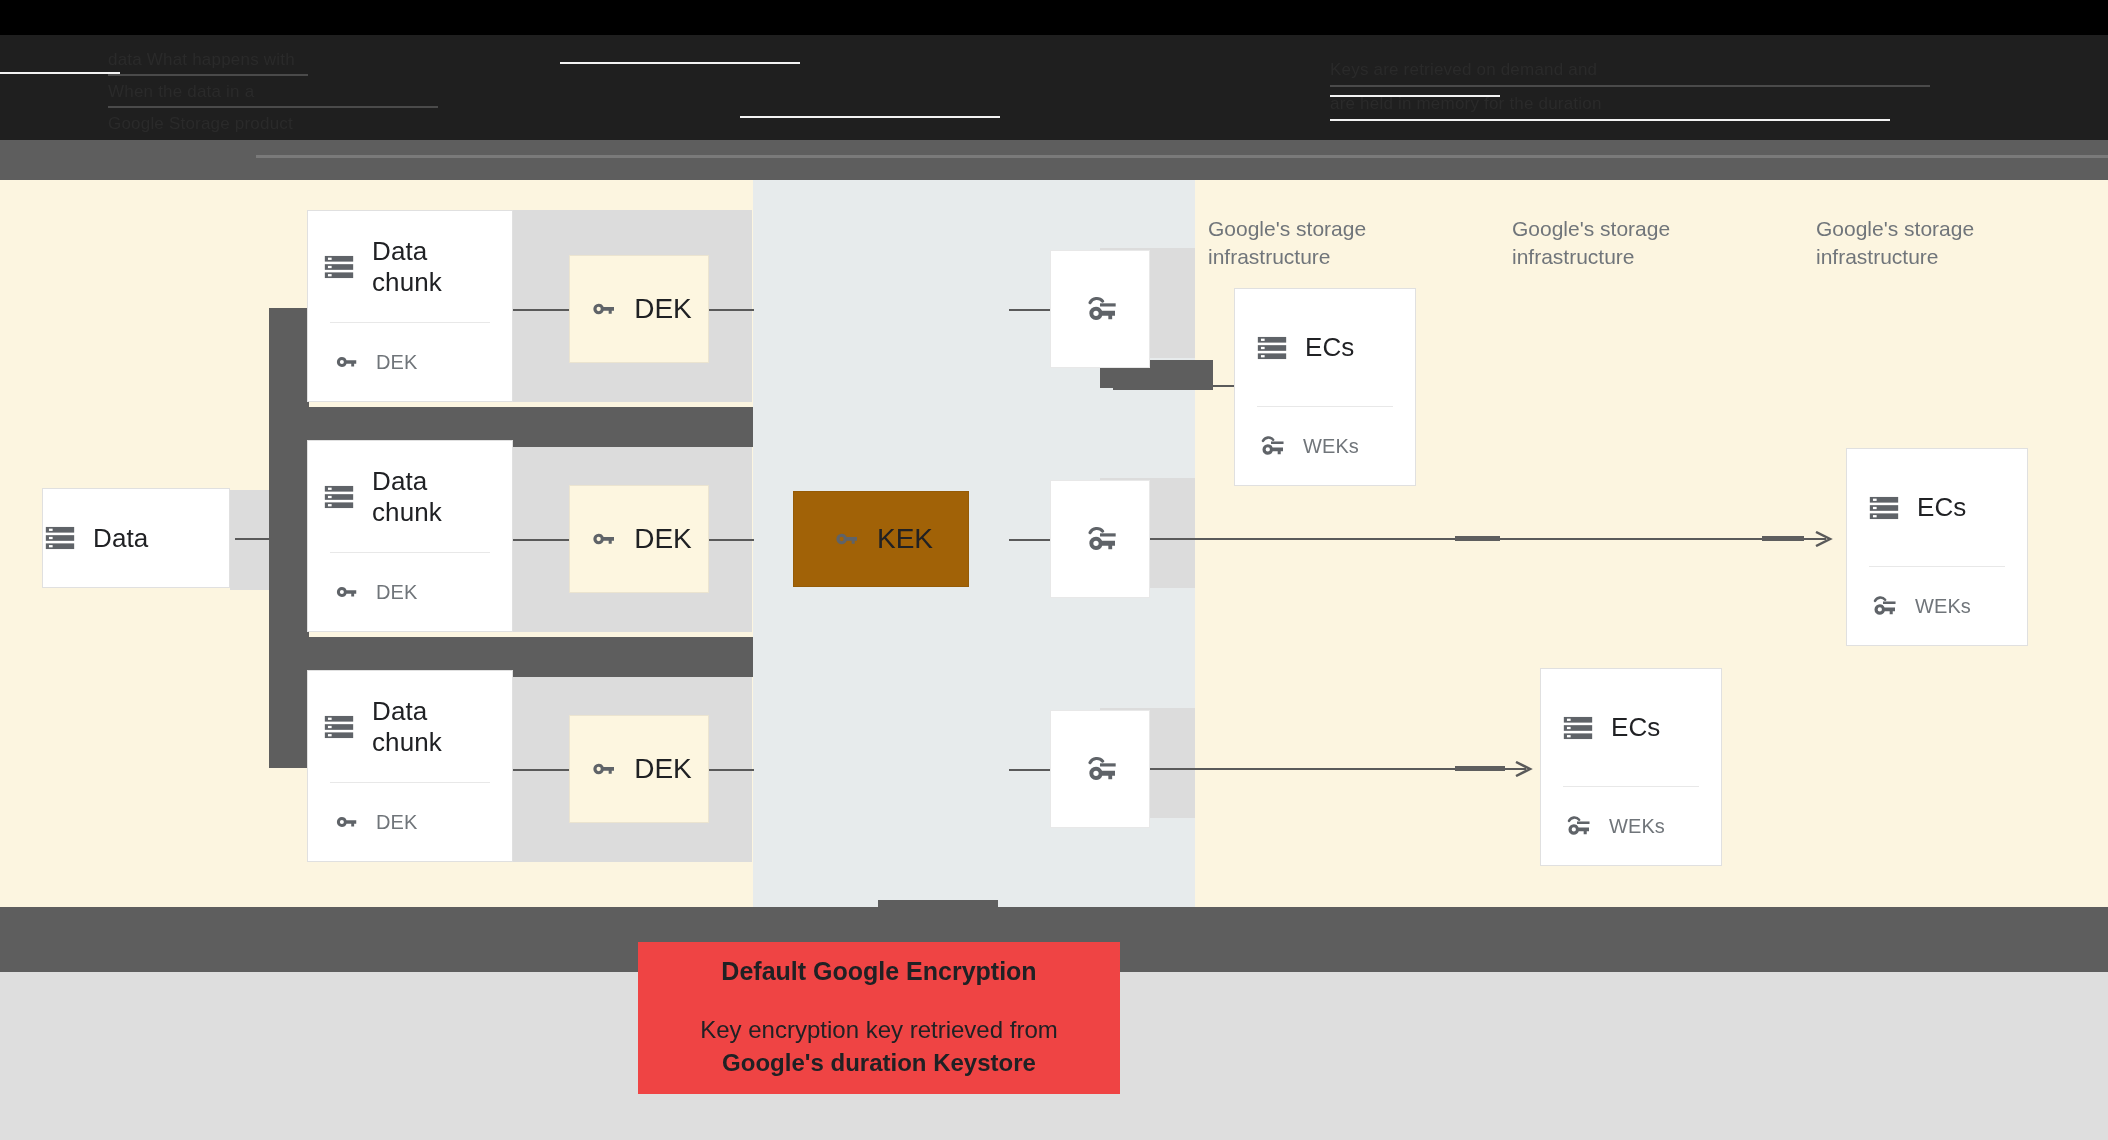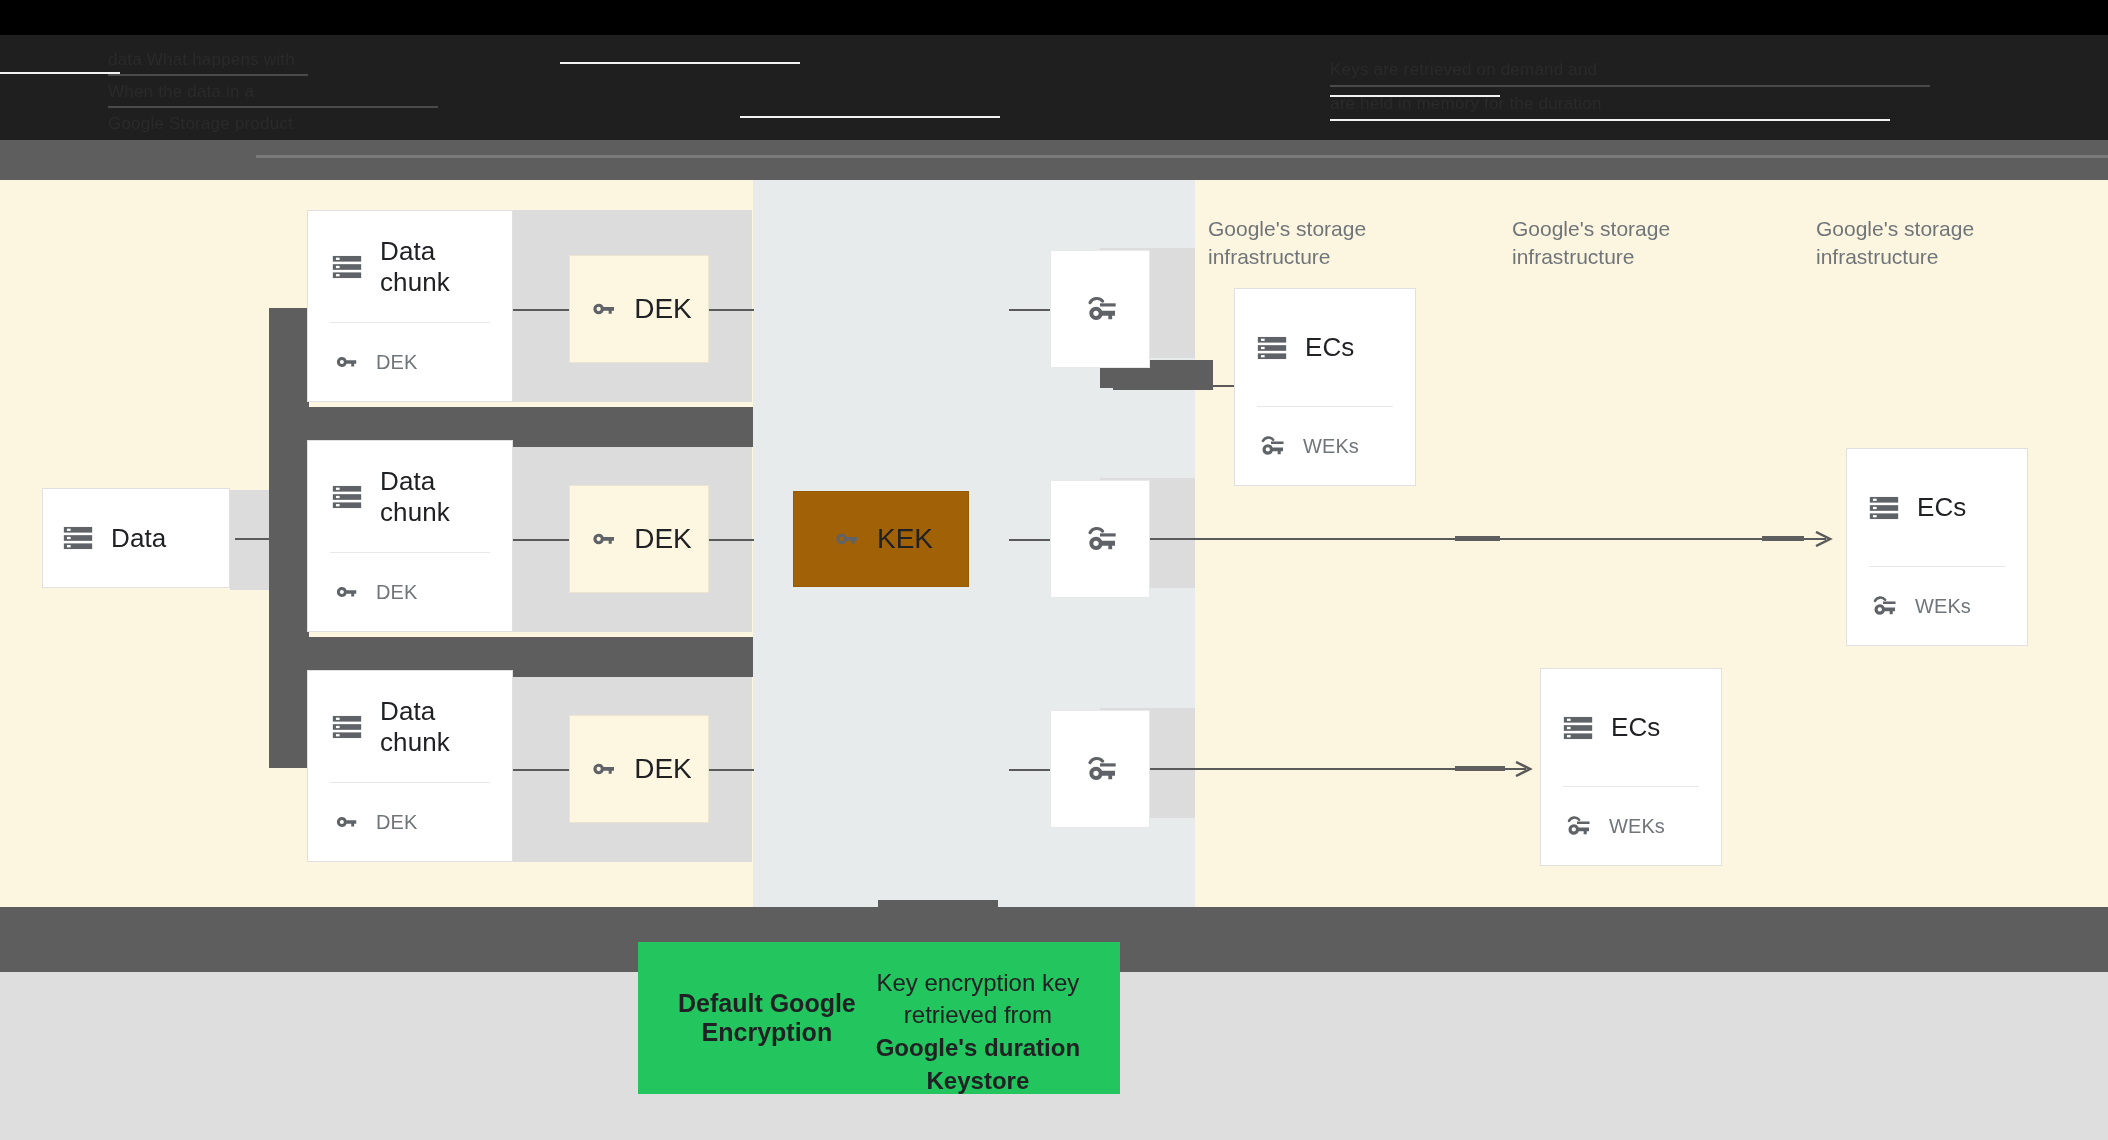--- a/index.html
+++ b/index.html
@@ -35,21 +35,21 @@
 
   
   .card {
     background:#ffffff;
     border:1px solid #e0e0e0;
     display:flex; flex-direction:column;
     justify-content:center;
   }
   .card-top {
     display:flex; align-items:center;
-    padding:0 22px;
+    padding:0 14px;
     flex:1;
   }
   .card-divider { height:1px; background:#e8e8e8; margin:0 22px; }
   .card-bot {
     display:flex; align-items:center;
     padding:0 22px;
     height:78px;
   }
   .card-title {
     font-size:26px; color:#202124; line-height:1.18;
@@ -74,22 +74,22 @@
     display:flex; align-items:center; justify-content:center;
   }
 
   
   .storelabel {
     font-size:21px; color:#70757a; line-height:1.32;
   }
 
   
   .caption {
-    background:#22c55e;
-    display:flex; flex-direction:row;
+    background:#ef4444;
+    display:flex; flex-direction:column;
     align-items:center; justify-content:center;
     text-align:center;
     padding:22px 30px;
   }
   .caption .c-title { font-size:25px; font-weight:bold; color:#202124; }
   .caption .c-body  { font-size:24px; color:#202124; line-height:1.36; margin-top:28px; }
   .caption .c-body b { font-weight:bold; }
 
   
   .obsline { color:#2a2a2a; font-size:17px; letter-spacing:.2px; white-space:nowrap; }
@@ -169,21 +169,21 @@
   <div class="abs redact" style="left:269px; top:407px; width:484px; height:40px;"></div>
   <div class="abs redact" style="left:269px; top:637px; width:484px; height:40px;"></div>
   <div class="abs redact" style="left:1100px; top:362px; width:95px; height:26px;"></div>
   <div class="abs redact" style="left:1113px; top:360px; width:100px; height:30px;"></div>
   <div class="abs redact" style="left:1455px; top:536px; width:45px; height:5px;"></div>
   <div class="abs redact" style="left:1762px; top:536px; width:42px; height:5px;"></div>
   <div class="abs redact" style="left:1455px; top:766px; width:50px; height:5px;"></div>
   <div class="abs redact" style="left:878px; top:900px; width:120px; height:14px;"></div>
 
   <div class="abs card" style="left:42px; top:488px; width:188px; height:100px;">
-    <div class="card-top" style="padding:0 18px;text-align:center;">
+    <div class="card-top" style="padding:0 0;text-align:center;">
       <span>
         <svg width="34" height="34" viewBox="0 0 24 24" aria-hidden="true">
           <rect x="2" y="4.2" width="20" height="4" fill="#5f6368"></rect>
           <rect x="4.2" y="5.4" width="2.6" height="1.6" fill="#ffffff"></rect>
           <rect x="2" y="10" width="20" height="4" fill="#5f6368"></rect>
           <rect x="4.2" y="11.2" width="2.6" height="1.6" fill="#ffffff"></rect>
           <rect x="2" y="15.8" width="20" height="4" fill="#5f6368"></rect>
           <rect x="4.2" y="17" width="2.6" height="1.6" fill="#ffffff"></rect>
         </svg>
       </span>

